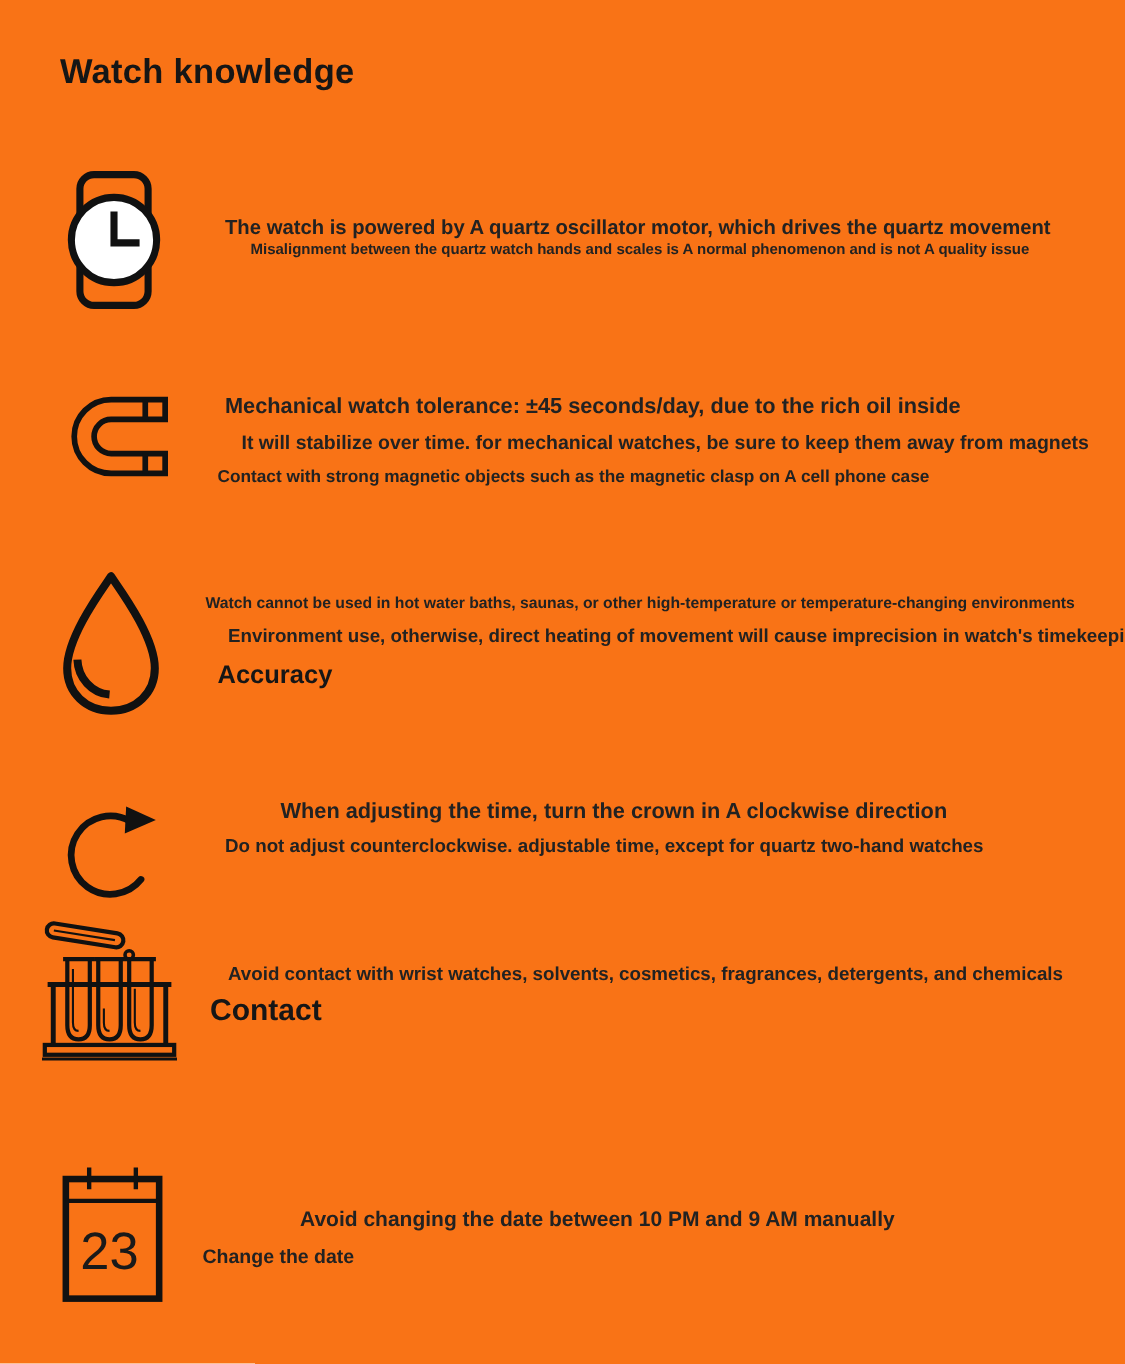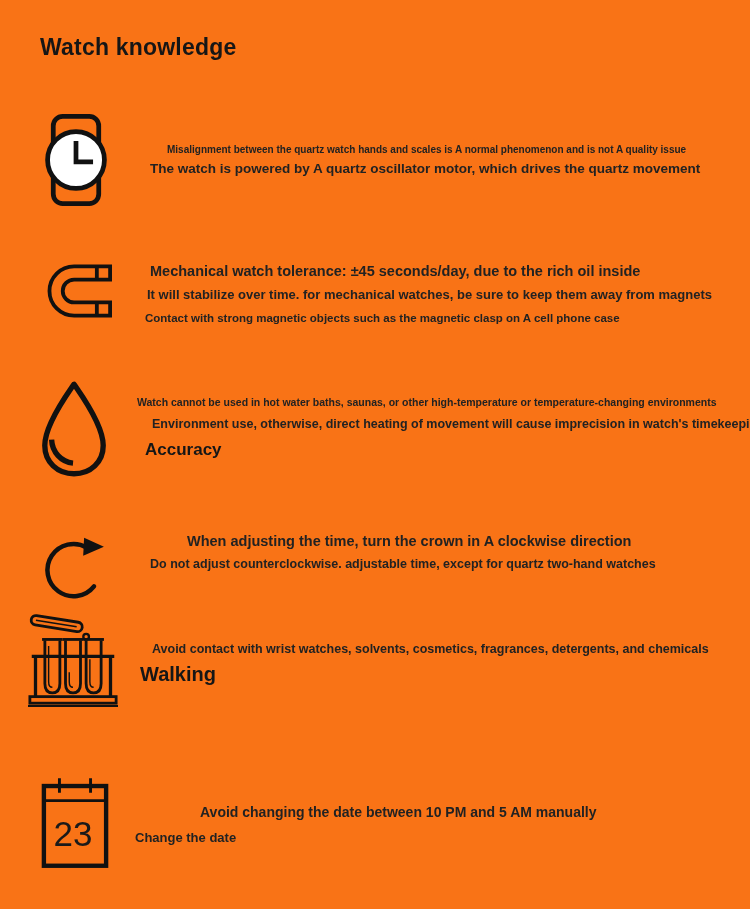--- a/index.html
+++ b/index.html
@@ -42,35 +42,35 @@
 
   <div class="section" style="top:110px;">
     <div class="icon-col">
       <svg width="72" height="100" viewBox="0 0 76 100">
         <rect class="ic" x="14" y="4" width="48" height="92" rx="10"></rect>
         <circle cx="38" cy="50" r="30" fill="#ffffff" stroke="#111" stroke-width="5"></circle>
         <path class="ic" d="M38,30 V52 H56"></path>
       </svg>
     </div>
     <div class="text-col" style="padding-top:34px;">
+      <div class="l fs135" style="margin-left:15px;">The watch is powered by A quartz oscillator motor, which drives the quartz movement</div>
       <div class="l fs10" style="margin-left:32px;margin-bottom:4px;">Misalignment between the quartz watch hands and scales is A normal phenomenon and is not A quality issue</div>
-      <div class="l fs135" style="margin-left:15px;">The watch is powered by A quartz oscillator motor, which drives the quartz movement</div>
     </div>
   </div>
 
   <div class="section" style="top:255px;">
     <div class="icon-col" style="margin-top:7px;">
       <svg width="72" height="58" viewBox="0 0 76 60">
         <path d="M74,4 L36,4 A26,26 0 0 0 36,56 L74,56 L74,42 L36,42 A12,12 0 0 1 36,18 L74,18 Z" fill="none" stroke="#111" stroke-width="4" stroke-linejoin="miter"></path>
         <path d="M60,4 V18 M60,42 V56" fill="none" stroke="#111" stroke-width="4"></path>
       </svg>
     </div>
     <div class="text-col" style="padding-top:7px;">
       <div class="l fs145" style="margin-left:15px;margin-bottom:7px;">Mechanical watch tolerance: ±45 seconds/day, due to the rich oil inside</div>
-      <div class="l fs13" style="margin-left:12px;margin-bottom:8px;">It will stabilize over time. for mechanical watches, be sure to keep them away from magnets</div>
+      <div class="l fs13" style="margin-left:26px;margin-bottom:8px;">It will stabilize over time. for mechanical watches, be sure to keep them away from magnets</div>
       <div class="l fs11" style="margin-left:10px;">Contact with strong magnetic objects such as the magnetic clasp on A cell phone case</div>
     </div>
   </div>
 
   <div class="section" style="top:375px;">
     <div class="icon-col" style="margin-top:3px;margin-left:-3px;">
       <svg width="74" height="102" viewBox="0 0 76 102">
         <path d="M38,5 C32,14 8,46 8,68 C8,85 21,97 38,97 C55,97 68,85 68,68 C68,46 44,14 38,5 Z" fill="none" stroke="#111" stroke-width="5.5" stroke-linejoin="round"></path>
         <path d="M15,62 A24,25 0 0 0 37,86" fill="none" stroke="#111" stroke-width="5.5" stroke-linecap="butt"></path>
       </svg>
@@ -116,32 +116,32 @@
         <path d="M40,30 L40,76 Q40,86 48,86 Q56,86 56,76 L56,30" fill="none" stroke="#111" stroke-width="3"></path>
         <path d="M37,29 H59" stroke="#111" stroke-width="3"></path>
         <path d="M44,64 L44,74 Q44,80 48,80" fill="none" stroke="#111" stroke-width="1.5"></path>
         <path d="M62,30 L62,76 Q62,86 70,86 Q78,86 78,76 L78,30" fill="none" stroke="#111" stroke-width="3"></path>
         <path d="M59,29 H81" stroke="#111" stroke-width="3"></path>
         <path d="M66,50 L66,74 Q66,80 70,80" fill="none" stroke="#111" stroke-width="1.5"></path>
       </svg>
     </div>
     <div class="text-col" style="padding-top:34px;margin-left:12px;">
       <div class="l fs125" style="margin-left:17px;margin-bottom:4px;">Avoid contact with wrist watches, solvents, cosmetics, fragrances, detergents, and chemicals</div>
-      <div class="l fs20" style="margin-left:5px;">Walking</div>
+      <div class="l fs20" style="margin-left:5px;">Contact</div>
     </div>
   </div>
 
   <div class="section" style="top:772px;justify-content:center;">
     <div class="icon-col" style="margin-top:2px;">
       <svg width="70" height="96" viewBox="0 0 72 98">
         <rect x="4" y="12" width="64" height="82" fill="none" stroke="#111" stroke-width="4.5"></rect>
         <path d="M4,27 H68" stroke="#111" stroke-width="3"></path>
         <path d="M20,4 V19 M52,4 V19" stroke="#111" stroke-width="3"></path>
         <text x="34" y="74" text-anchor="middle" font-family="Liberation Sans, sans-serif" font-size="36" fill="#1a1a1a">23</text>
       </svg>
     </div>
     <div class="text-col" style="padding-top:32px;">
-      <div class="l fs14" style="margin-left:65px;margin-bottom:8px;">Avoid changing the date between 10 PM and 5 AM manually</div>
+      <div class="l fs14" style="margin-left:65px;margin-bottom:8px;">Avoid changing the date between 10 PM and 9 AM manually</div>
       <div class="l fs13" style="margin-left:0;">Change the date</div>
     </div>
   </div>
 
 </div>
 
 </body></html>

